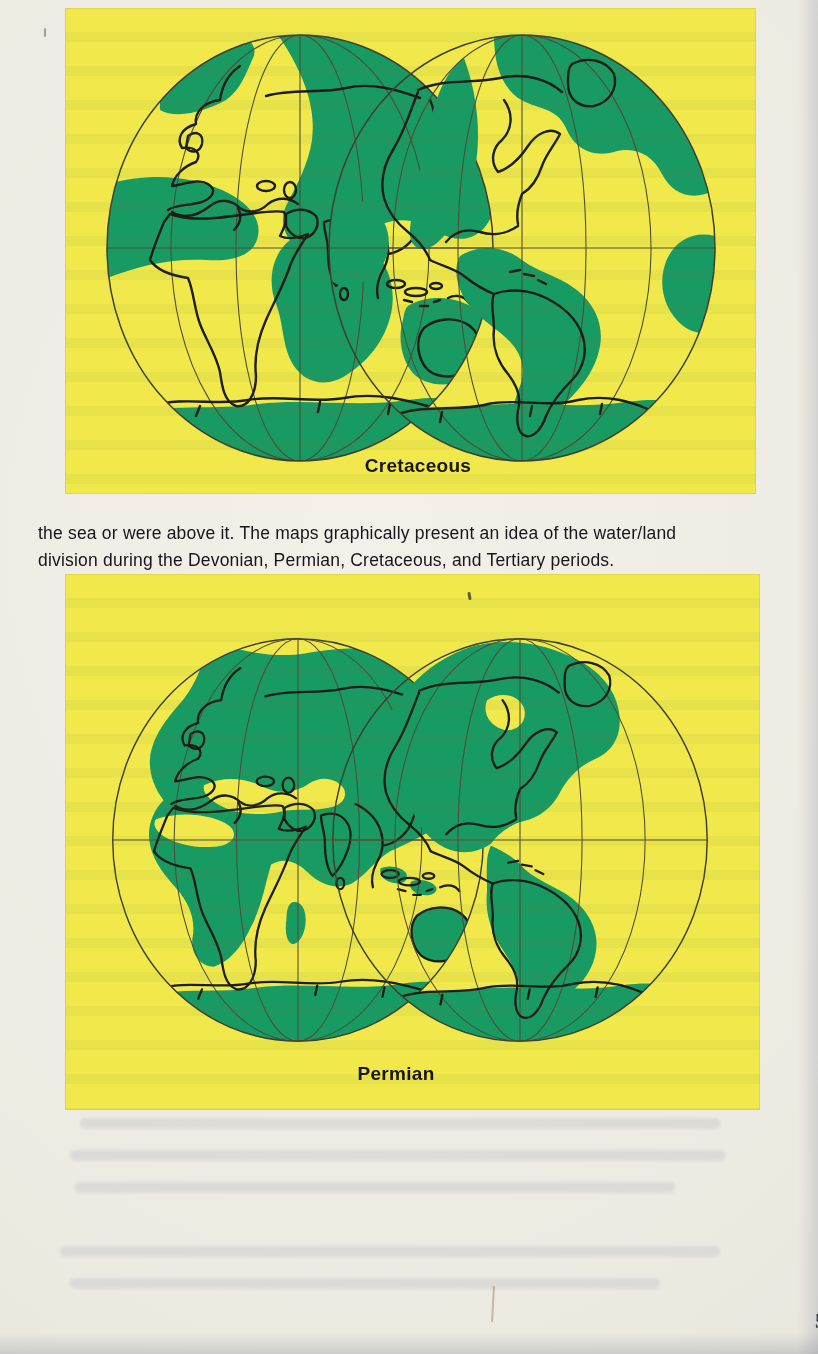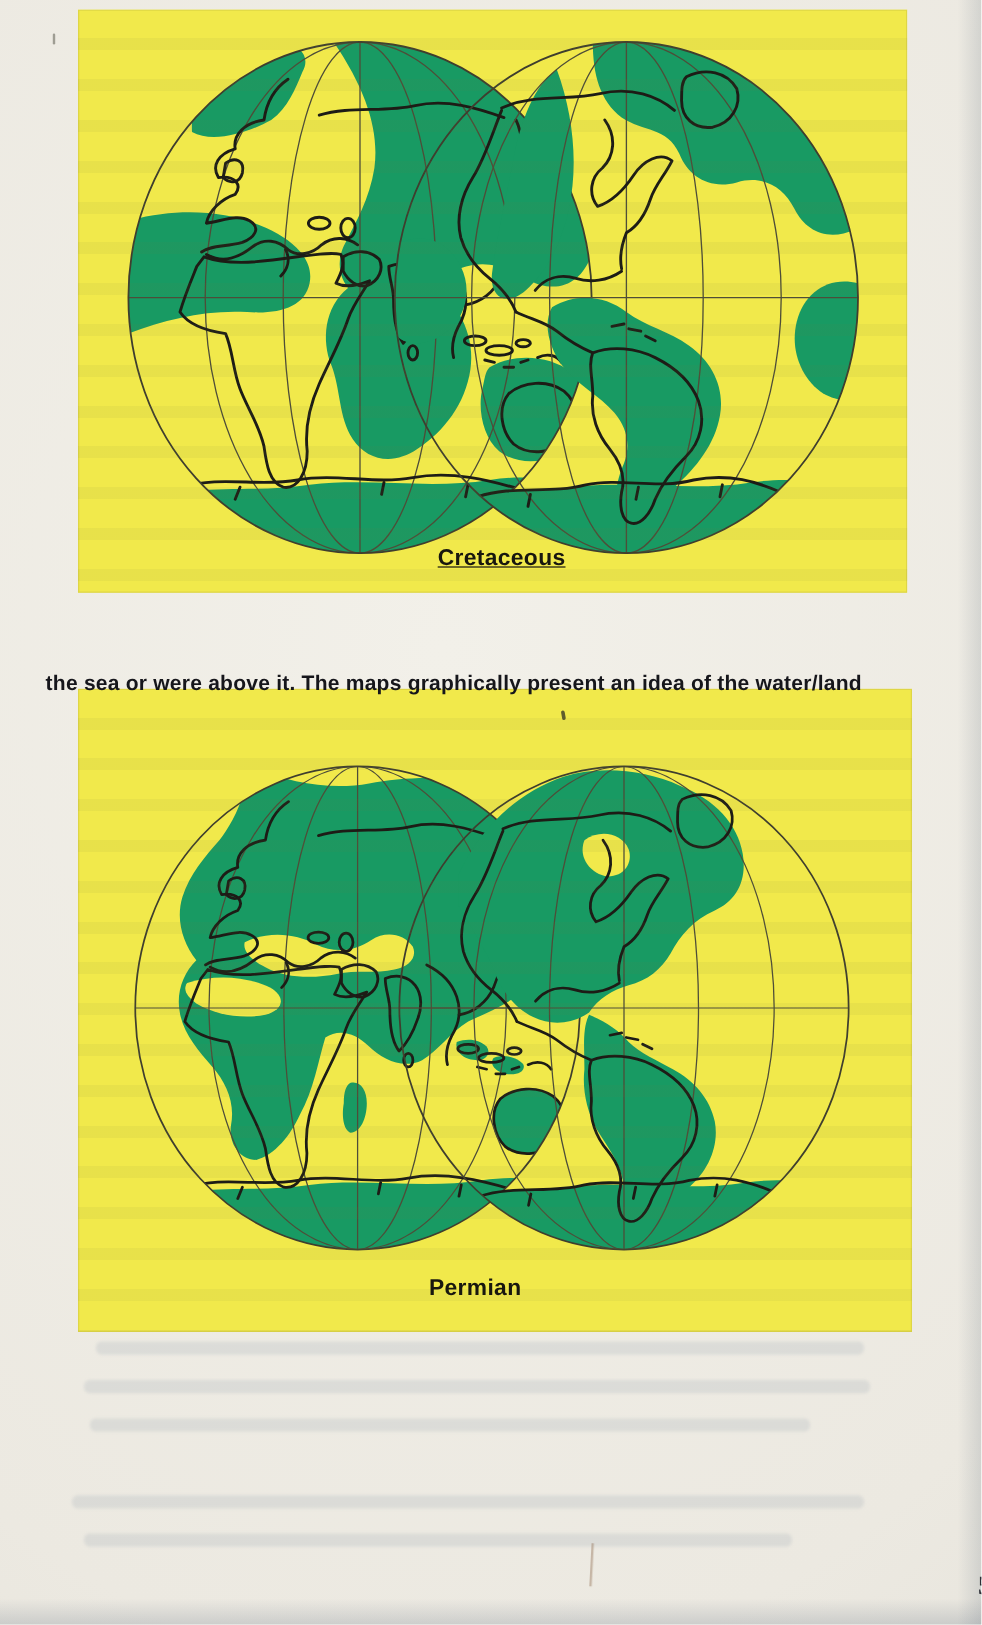--- a/index.html
+++ b/index.html
@@ -20,27 +20,26 @@
     pointer-events:none;
   }
   #panel-cretaceous{ top:8px; height:486px; }
   #panel-tertiary{ top:574px; height:536px; width:695px; }
   .panel svg{ position:absolute; left:0; top:0; }
   .fig-label{
     position:absolute; transform:translateX(-50%);
     font-weight:bold; font-size:19px; letter-spacing:.3px; color:#18170f;
     white-space:nowrap; z-index:3;
   }
-  #label-cretaceous{ left:418px; top:455px;text-decoration:underline; }
+  #label-cretaceous{ left:418px; top:455px; }
   #label-tertiary{ left:396px; top:1063px; }
   .caption{
     position:absolute; left:38px; top:520px; width:760px; z-index:4;
-    font-weight:bold; font-size:17.5px; line-height:27px; letter-spacing:.2px;
+    font-weight:normal; font-size:17.5px; line-height:27px; letter-spacing:.2px;
     color:#16161b;
-    margin-top:36px;
   }
   .caption .cap-line{ white-space:nowrap; }
   .page-number{
     position:absolute; left:815px; top:1308px;
     font-family:"Liberation Serif",serif; font-weight:bold; font-size:22px;
     color:#23242a; z-index:4;
   }
   .bleed{
     position:absolute; height:11px; border-radius:5px;
     background:rgba(100,122,145,.13); filter:blur(1.5px); z-index:1;
@@ -174,20 +173,21 @@
           <use href="#coast-new"></use>
         </g>
         <ellipse rx="193" ry="213" fill="none" stroke="#3f3e2e" stroke-width="1.5"></ellipse>
       </g>
     </svg>
   </div>
   <div class="fig-label" id="label-cretaceous">Cretaceous</div>
 
   <div class="caption">
     <div class="cap-line">the sea or were above it. The maps graphically present an idea of the water/land</div>
+    <div class="cap-line">division during the Devonian, Permian, Cretaceous, and Tertiary periods.</div>
   </div>
 
   <div class="panel" id="panel-tertiary">
     <svg width="695" height="536" viewBox="0 0 695 536">
       <g transform="translate(233,266) scale(0.96,0.945)">
         <g clip-path="url(#gclip)">
           <use href="#green-tert-old"></use>
           <use href="#grat"></use>
           <use href="#coast-old"></use>
         </g>

